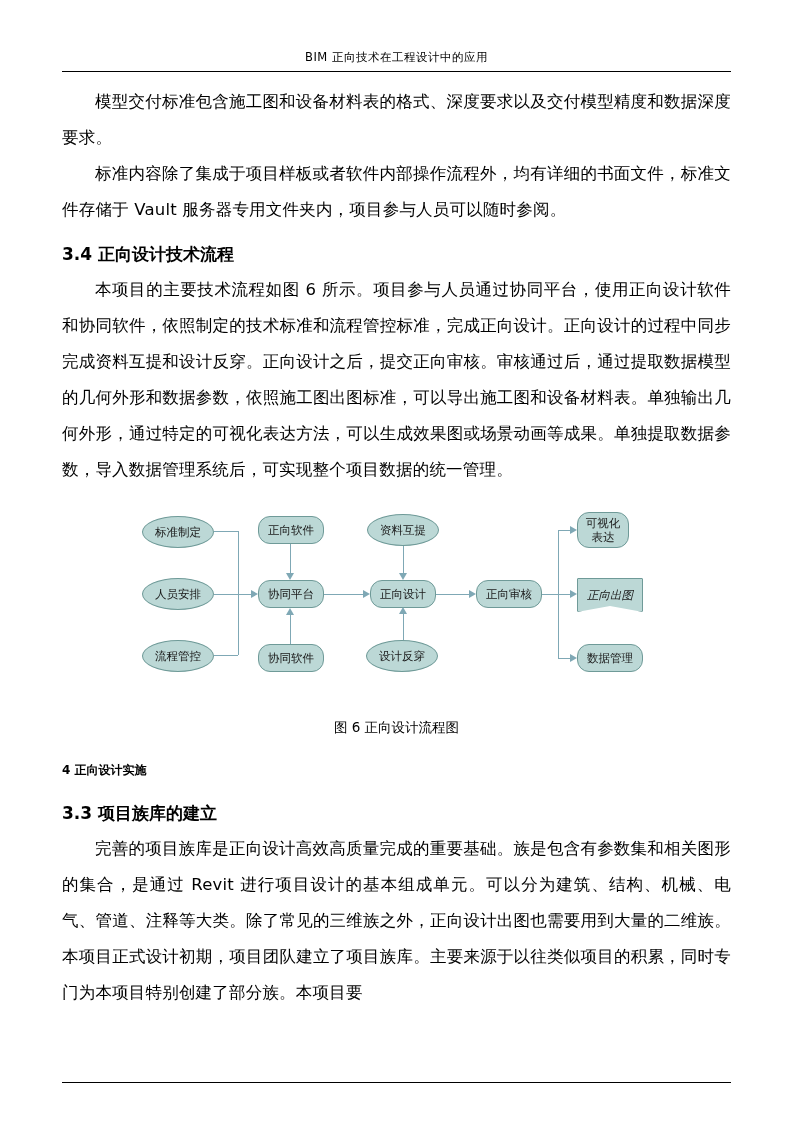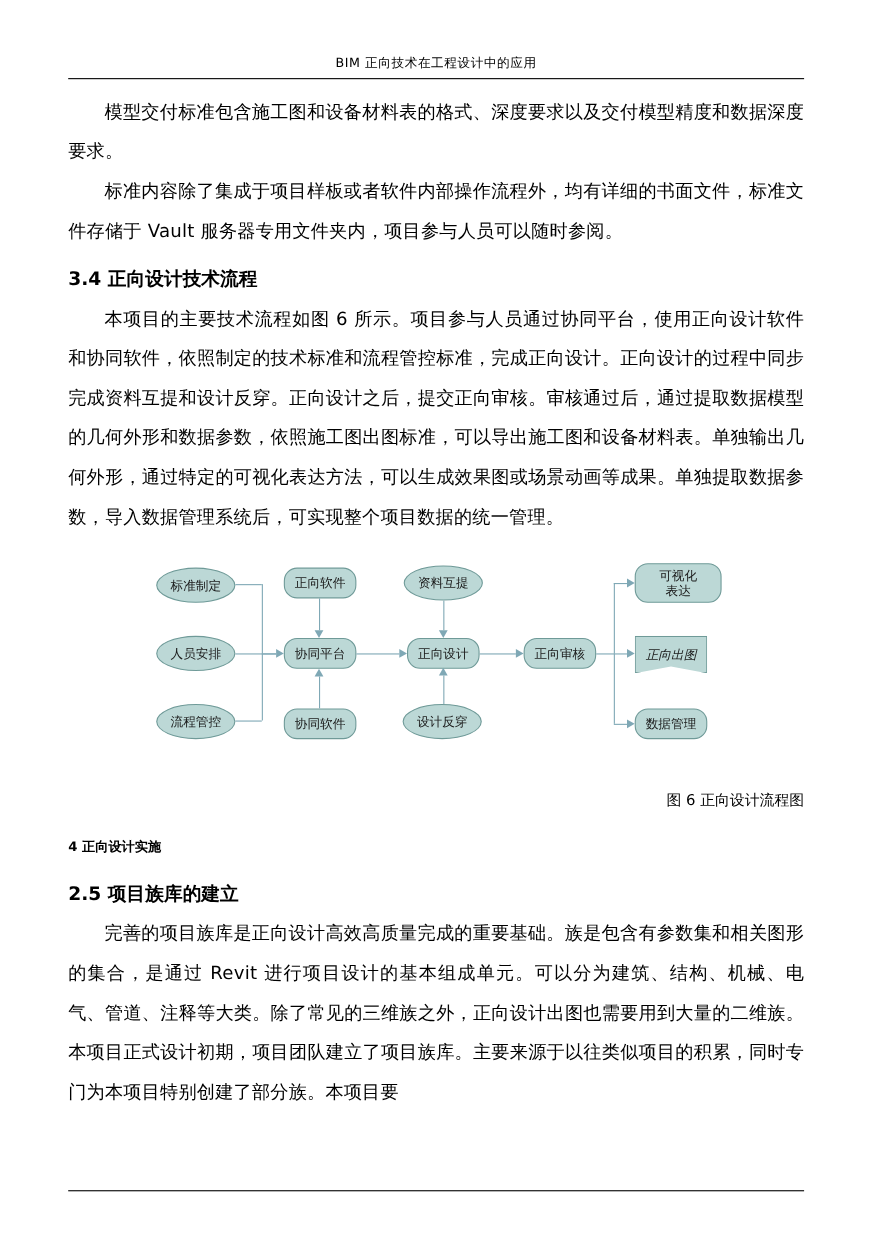--- a/index.html
+++ b/index.html
@@ -66,21 +66,21 @@
     font-family: "DejaVu Sans", "Liberation Sans", sans-serif;
     line-height: 34px;
   }
   .figure-wrap {
     margin-top: 22px;
     margin-bottom: 4px;
     position: relative;
     height: 205px;
   }
   .figure-caption {
-    text-align: right;
+    text-align: center;
     font-size: 13.5px;
     font-family: "DejaVu Sans", "Liberation Sans", sans-serif;
     margin-top: 4px;
     margin-bottom: 16px;
   }
   .footer {
     position: absolute;
     bottom: 34px;
     left: 62px;
     right: 62px;
@@ -181,21 +181,21 @@
         <div class="node rect" style="left:196px; top:6px; width:66px; height:28px;">正向软件</div>
         <div class="node rect" style="left:196px; top:70px; width:66px; height:28px;">协同平台</div>
         <div class="node rect" style="left:196px; top:134px; width:66px; height:28px;">协同软件</div>
 
         <div class="node ellipse" style="left:305px; top:4px; width:72px; height:32px;">资料互提</div>
         <div class="node rect" style="left:308px; top:70px; width:66px; height:28px;">正向设计</div>
         <div class="node ellipse" style="left:304px; top:130px; width:72px; height:32px;text-align:center;">设计反穿</div>
 
         <div class="node rect" style="left:414px; top:70px; width:66px; height:28px;">正向审核</div>
 
-        <div class="node rect" style="left:515px; top:2px; width:79px; height:36px; white-space:pre-line;">可视化
+        <div class="node rect" style="left:515px; top:2px; width:52px; height:36px; white-space:pre-line;">可视化
 表达</div>
         <div class="node flag" style="left:515px; top:68px; width:66px; height:34px;">正向出图</div>
         <div class="node rect" style="left:515px; top:134px; width:66px; height:28px;">数据管理</div>
 
         <div class="line h" style="left:152px; top:21px; width:24px;"></div>
         <div class="line v" style="left:176px; top:21px; height:63px;"></div>
         <div class="line h" style="left:176px; top:84px; width:13px;"></div>
         <div class="arrow right" style="left:189px; top:80px;"></div>
 
         <div class="line h" style="left:152px; top:84px; width:37px;"></div>
@@ -231,21 +231,21 @@
         <div class="line v" style="left:496px; top:84px; height:64px;"></div>
         <div class="line h" style="left:496px; top:148px; width:12px;"></div>
         <div class="arrow right" style="left:508px; top:144px;"></div>
 
       </div>
     </div>
 
     <div class="figure-caption">图 6 正向设计流程图</div>
 
     <h2 class="heading-main">4   正向设计实施</h2>
-    <h2 class="heading">2.5 项目族库的建立</h2>
+    <h2 class="heading">3.3 项目族库的建立</h2>
 
     <p class="body-text">完善的项目族库是正向设计高效高质量完成的重要基础。族是包含有参数集和相关图形的集合，是通过 Revit 进行项目设计的基本组成单元。可以分为建筑、结构、机械、电气、管道、注释等大类。除了常见的三维族之外，正向设计出图也需要用到大量的二维族。本项目正式设计初期，项目团队建立了项目族库。主要来源于以往类似项目的积累，同时专门为本项目特别创建了部分族。本项目要</p>
 
   </div>
 
   <div class="footer">
     <div class="footer-rule"></div>
   </div>
 
 </div>

